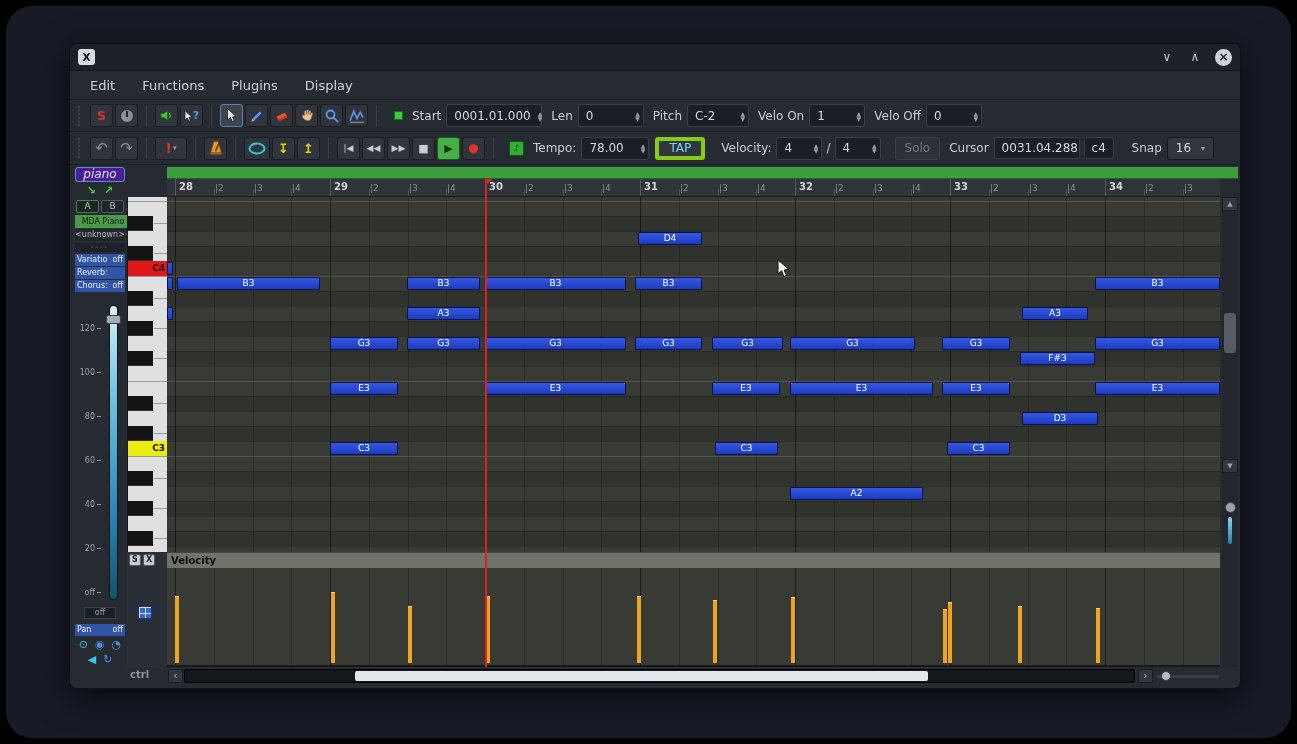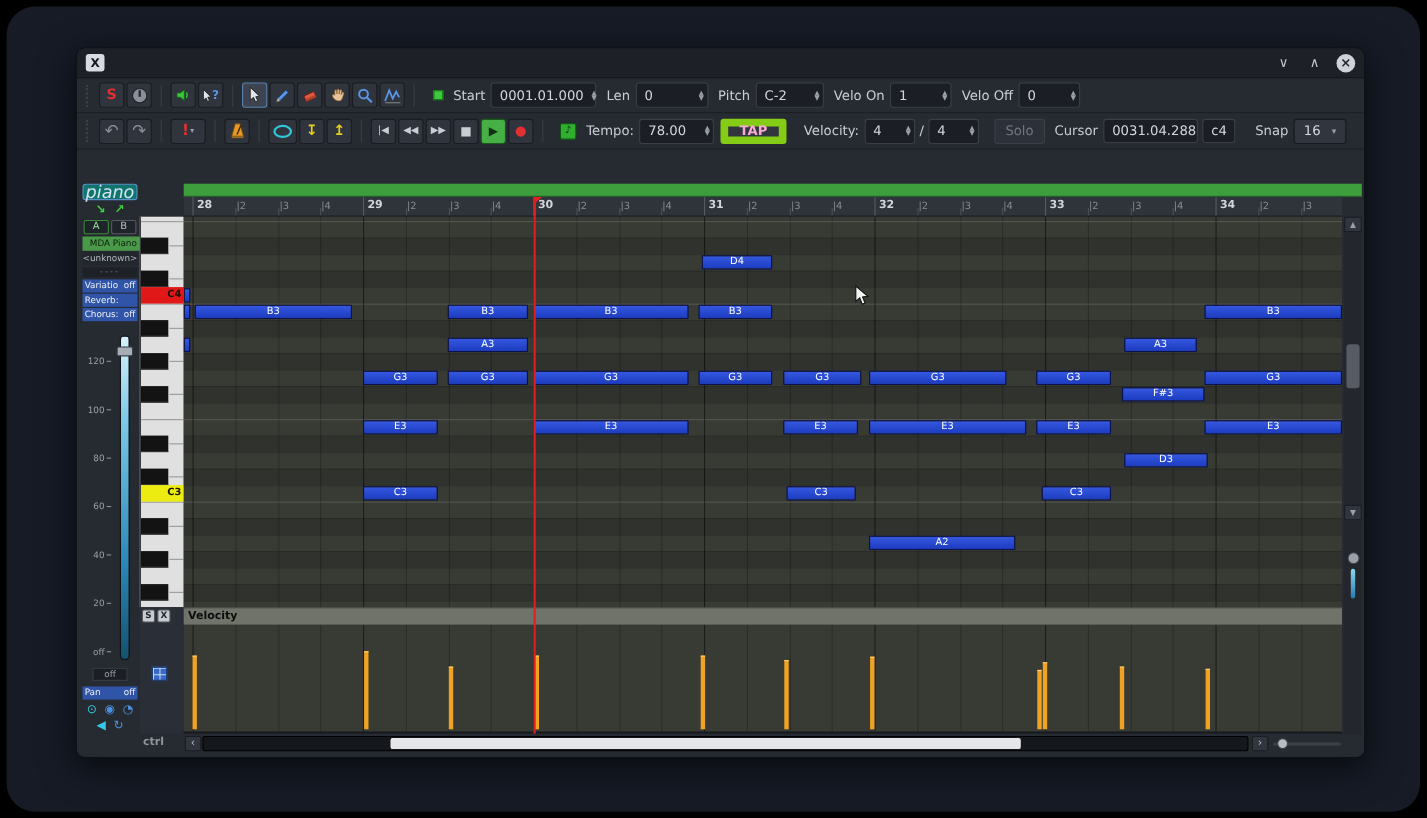--- a/index.html
+++ b/index.html
@@ -47,37 +47,37 @@
   .glyph.rec { color:#e03030; font-size:12px; }
   .glyph.play { color:#10300f; font-size:11px; }
   .caret-mini { font-size:7px; color:#9aa0b0; margin-left:1px; }
   .tb-label { color:#c9ced5; font-size:12px; margin:0 5px 0 9px; white-space:nowrap; }
   .spin { display:flex; align-items:center; height:23px; background:#1b1e24; border:1px solid #3a3f47;
           border-radius:3px; color:#d4d9df; font-size:12px; padding:0 3px 0 7px; }
   .spin .arrs { display:flex; flex-direction:column; margin-left:7px; line-height:5px; }
   .spin .arrs span { font-size:6px; color:#9aa0a8; }
   .sunken { height:22px; display:flex; align-items:center; background:#1b1e24; border:1px solid #3a3f47;
             border-radius:3px; color:#d4d9df; font-size:12px; padding:0 7px; }
-  .tap-btn { height:23px; padding:0 10px; background:#31363e; border:7px solid #84cc16; border-radius:3px;
-             color:#f9a8d4; font-size:12px; display:flex; align-items:center; margin-left:6px;font-weight:bold; }
+  .tap-btn { height:23px; padding:0 10px; background:#31363e; border:4px solid #84cc16; border-radius:3px;
+             color:#7dd3fc; font-size:12px; display:flex; align-items:center; margin-left:6px; }
   .solo-btn { height:23px; padding:0 9px; background:#2c3039; border:1px solid #3a3f47; border-radius:3px;
               color:#73787f; font-size:12px; display:flex; align-items:center; margin-left:14px; }
   .dropdown { height:23px; background:#31363e; border:1px solid #16181d; border-radius:3px; color:#d4d9df;
               font-size:12px; display:flex; align-items:center; gap:10px; padding:0 8px; }
   .mini-green { width:9px; height:9px; background:#3ec83e; border:1px solid #127a12; margin-left:10px; }
   .green-sq { width:15px; height:15px; background:#2fae2f; border:1px solid #0f5a0f; border-radius:2px;
               display:flex; align-items:center; justify-content:center; font-size:9px; color:#0c2a0c; margin-left:8px; }
 
   
   .content { position:absolute; top:121px; left:0; width:1172px; height:525px; background:#262a31; }
 
   
   .left-panel { position:absolute; left:5px; top:2px; width:50px; height:500px; background:#262a31; }
-  .part-tab { position:absolute; top:0; left:0; width:50px; height:15px; background:#0f766e; border:1px solid #5b8fc9;
-              border-radius:3px; color:#d6e4f2; font-style:italic; font-size:16px; text-align:center; line-height:13px; }
+  .part-tab { position:absolute; top:0; left:0; width:50px; height:15px; background:#4c1d95; border:1px solid #5b8fc9;
+              border-radius:3px; color:#d6e4f2; font-style:italic; font-size:12px; text-align:center; line-height:13px; }
   .arrows-row { position:absolute; top:17px; left:0; width:50px; height:14px; display:flex; justify-content:center; gap:8px; }
   .arrows-row span { color:#3fd43f; font-size:11px; font-weight:bold; line-height:14px; }
   .ab-row { position:absolute; top:33px; left:1px; width:48px; height:13px; display:flex; gap:2px; }
   .ab-box { flex:1; background:#1f232a; font-size:9px; text-align:center; line-height:11px; border-radius:2px; }
   .ab-a { border:1px solid #3a8a3a; color:#9ade9a; }
   .ab-b { border:1px solid #555a62; color:#b8bdc4; }
   .patch-row { position:absolute; top:48px; left:0; width:56px; height:13px; background:#4a9a4a; color:#0c1f0c;
                font-size:8px; text-align:center; line-height:13px; overflow:hidden; white-space:nowrap; }
   .instr-row { position:absolute; top:62px; left:0; width:50px; height:12px; background:#22262d; color:#b6bcc4;
                font-size:8px; text-align:center; line-height:12px; overflow:hidden; }
@@ -181,20 +181,26 @@
       <span class="app-icon">
           <span>X</span>
         </span>
       <span class="win-controls">
         <span class="win-btn">∨</span>
         <span class="win-btn">∧</span>
         <span class="win-close">×</span>
       </span>
     </div>
 
+    <div class="menubar">
+      <span class="menu-item">Edit</span>
+      <span class="menu-item">Functions</span>
+      <span class="menu-item">Plugins</span>
+      <span class="menu-item">Display</span>
+    </div>
 
     <div class="toolbar tb1">
       <span class="tb-handle"></span>
       <div class="tb-btn">
           <span class="s-badge">S</span>
         </div>
       <div class="tb-btn">
           <span class="knob-icon"></span>
         </div>
       <span class="tb-sep"></span>

